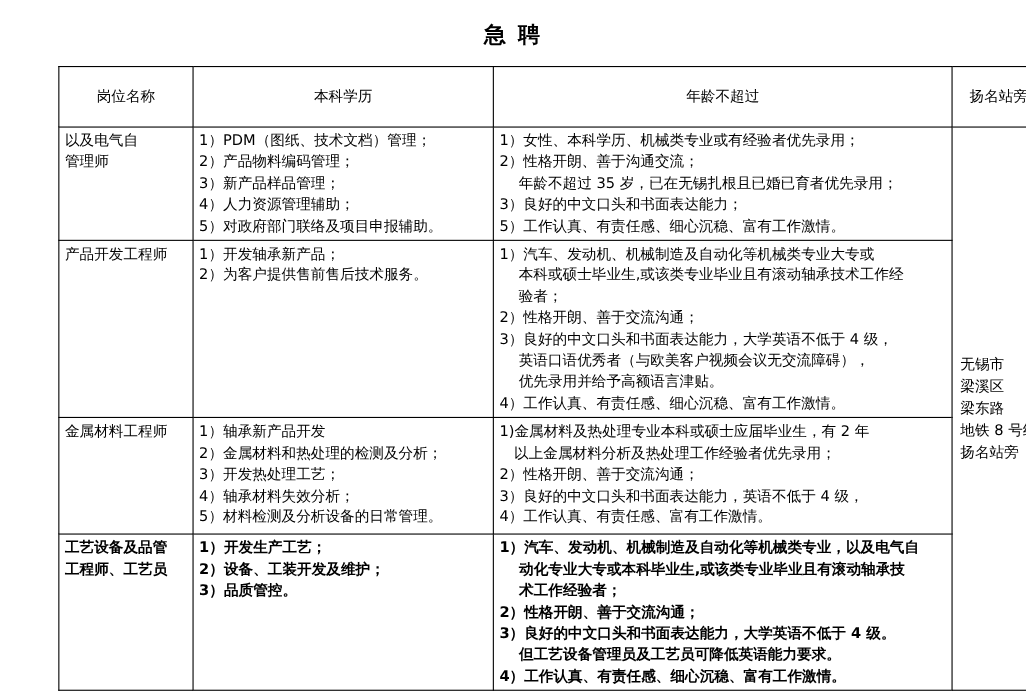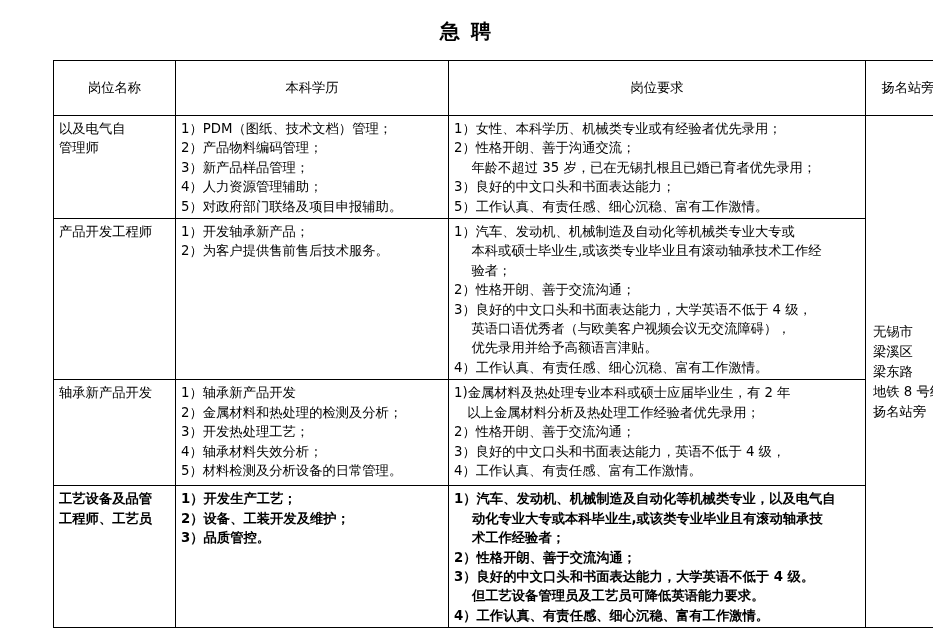--- a/index.html
+++ b/index.html
@@ -55,21 +55,21 @@
   <colgroup>
     <col class="c1">
       <col class="c2">
       <col class="c3">
       <col class="c4">
   </colgroup>
   <thead>
     <tr>
       <th>岗位名称</th>
       <th>本科学历</th>
-      <th>岗位要求</th>
+      <th>年龄不超过</th>
       <th>扬名站旁</th>
     </tr>
   </thead>
   <tbody>
     <tr class="r1">
       <td class="name">以及电气自
 管理师</td>
       <td class="duties">1）PDM（图纸、技术文档）管理；
 2）产品物料编码管理；
 3）新产品样品管理；
@@ -93,21 +93,21 @@
       <td class="reqs">1）汽车、发动机、机械制造及自动化等机械类专业大专或
 　 本科或硕士毕业生,或该类专业毕业且有滚动轴承技术工作经
 　 验者；
 2）性格开朗、善于交流沟通；
 3）良好的中文口头和书面表达能力，大学英语不低于 4 级，
 　 英语口语优秀者（与欧美客户视频会议无交流障碍），
 　 优先录用并给予高额语言津贴。
 4）工作认真、有责任感、细心沉稳、富有工作激情。</td>
     </tr>
     <tr class="r3">
-      <td class="name">轴承新产品开发</td>
+      <td class="name">金属材料工程师</td>
       <td class="duties">1）轴承新产品开发
 2）金属材料和热处理的检测及分析；
 3）开发热处理工艺；
 4）轴承材料失效分析；
 5）材料检测及分析设备的日常管理。</td>
       <td class="reqs">1)金属材料及热处理专业本科或硕士应届毕业生，有 2 年
 　以上金属材料分析及热处理工作经验者优先录用；
 2）性格开朗、善于交流沟通；
 3）良好的中文口头和书面表达能力，英语不低于 4 级，
 4）工作认真、有责任感、富有工作激情。</td>

